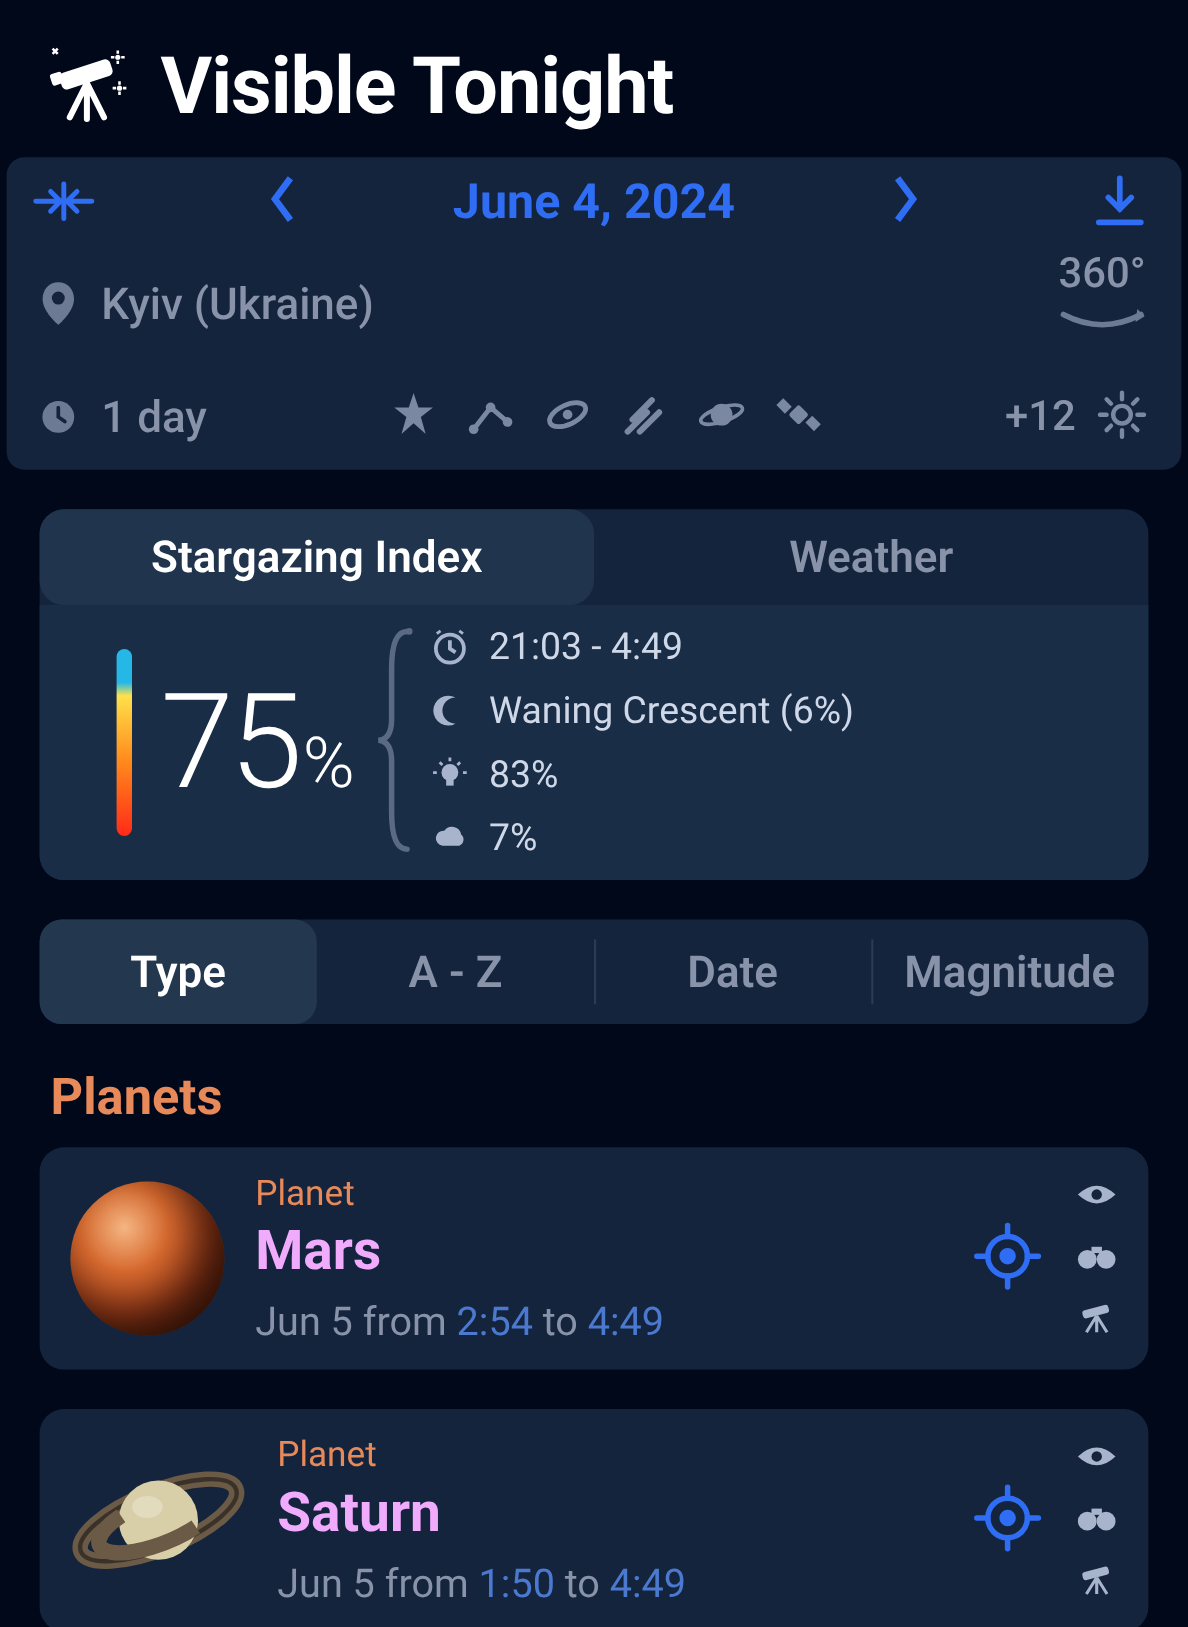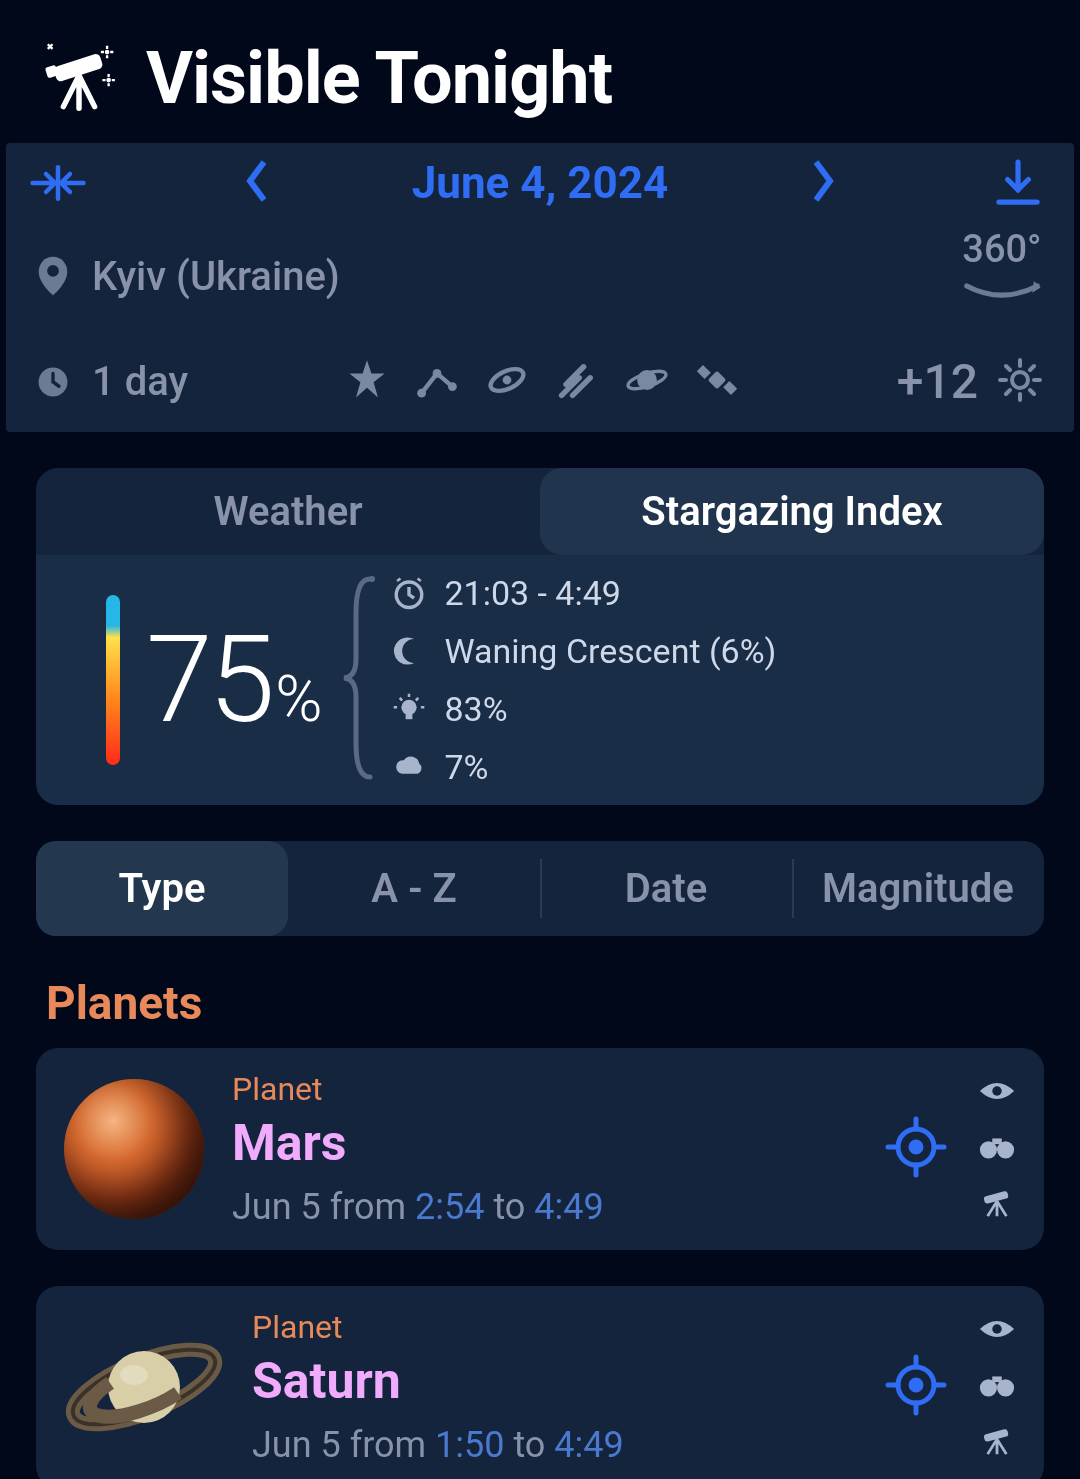--- a/index.html
+++ b/index.html
@@ -22,21 +22,21 @@
   .header h1 {
     font-size: 72px;
     font-weight: 700;
     letter-spacing: -1px;
     color: #fff;
   }
   
   .panel {
     background: #14243c;
     margin: 0 6px;
-    border-radius: 4px;
+    border-radius: 16px;
   }
   .date-row {
     display: flex;
     align-items: center;
     justify-content: space-between;
     padding: 14px 30px 18px 22px;
   }
   .date-row .center {
     flex: 1;
     display: flex;
@@ -67,21 +67,21 @@
   .pano-text { font-size: 38px; color:#8892a8; font-weight:500; }
   .filter-row {
     display:flex; align-items:center; justify-content:space-between;
     padding: 8px 30px 22px 30px;
   }
   .filter-left { display:flex; align-items:center; gap:22px; }
   .filter-left svg.clock { width:34px; height:34px; }
   .filter-mid { display:flex; align-items:center; gap:26px; }
   .filter-mid .ficon svg { width:44px; height:44px; }
   .filter-right { display:flex; align-items:center; gap:18px; }
-  .filter-right .count { font-size:48px; color:#8892a8; font-weight:500; }
+  .filter-right .count { font-size:38px; color:#8892a8; font-weight:500; }
   .filter-right svg { width:48px; height:48px; }
 
   
   .card {
     background: #14243c;
     margin: 36px 36px 0 36px;
     border-radius: 22px;
   }
   .tabs2 {
     display:flex;
@@ -310,22 +310,22 @@
           <path d="M24 4 v6 M24 38 v6 M4 24 h6 M38 24 h6 M10 10 l4 4 M34 34 l4 4 M38 10 l-4 4 M10 38 l4 -4"></path>
         </g>
           </svg>
       </span>
     </div>
   </div>
 </div>
 
 <div class="card">
   <div class="tabs2">
+    <div class="tab2 active">Stargazing Index</div>
     <div class="tab2">Weather</div>
-    <div class="tab2 active">Stargazing Index</div>
   </div>
   <div class="sg-body">
     <div class="sg-left">
       <div class="grad-bar"></div>
       <div class="sg-val">
         <span>75</span>
           <span class="pct">%</span>
       </div>
     </div>
     <div class="brace">

